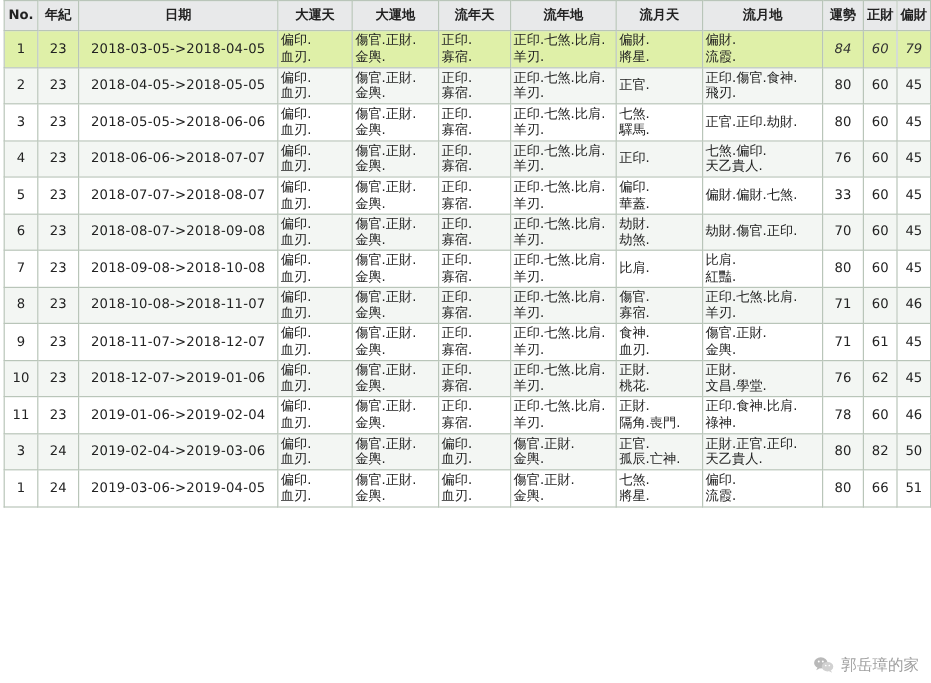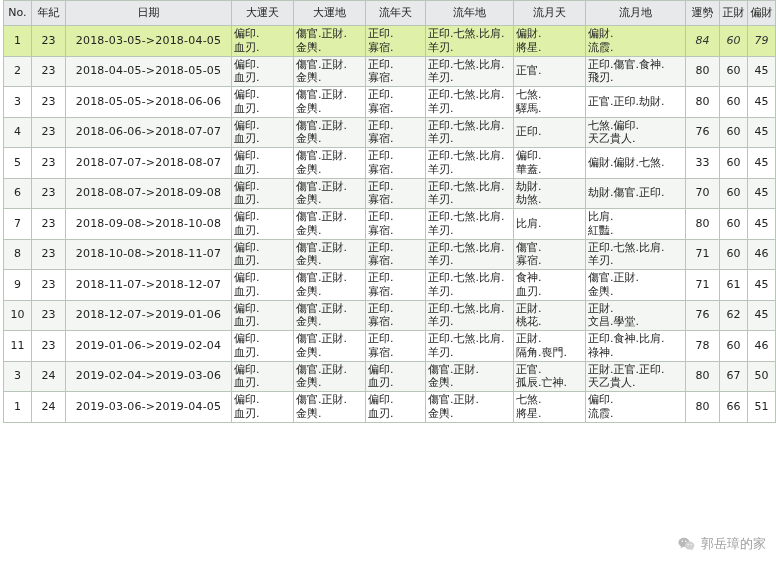--- a/index.html
+++ b/index.html
@@ -43,21 +43,21 @@
     font-size: 11px;
     color: #222;
     padding: 1px 2px;
     vertical-align: middle;
     line-height: 1.25;
     overflow: hidden;
   }
   thead th {
     background: #e8e9ea;
     text-align: center;
-    font-weight: normal;
+    font-weight: bold;
     font-size: 12px;
     height: 22px;
     color: #111;
   }
   td.c-no, td.c-age {
     text-align: center;
     font-size: 12px;
   }
   td.c-date {
     text-align: center;
@@ -75,21 +75,21 @@
     color: #3b3b3b;
   }
   tbody tr.odd td { background: #ffffff; }
   tbody tr.even td { background: #f3f6f3; }
   tbody tr.hl td { background: #dff0a8; }
   tbody tr.hl td.c-num { color: #333; font-style: italic; }
 
   .watermark {
     position: absolute;
     right: 10px;
-    bottom: 16px;
+    bottom: 6px;
     display: flex;
     align-items: center;
     gap: 6px;
     color: #9a9a9a;
     font-size: 13px;
     opacity: 0.95;
   }
   .wm-icon {
     width: 17px;
     height: 14px;
@@ -646,21 +646,21 @@
             <span class="line2">孤辰.亡神.</span>
           </td>
           <td class="c-txt">
             <span class="line2">正財.正官.正印.</span>
             <span class="line2">天乙貴人.</span>
           </td>
           <td class="c-num">
             <span class="line2">80</span>
           </td>
           <td class="c-num">
-            <span class="line2">67</span>
+            <span class="line2">82</span>
           </td>
           <td class="c-num">
             <span class="line2">50</span>
           </td>
         </tr>
         <tr class="odd">
           <td class="c-no">
             <span class="line2">1</span>
           </td>
           <td class="c-age">

